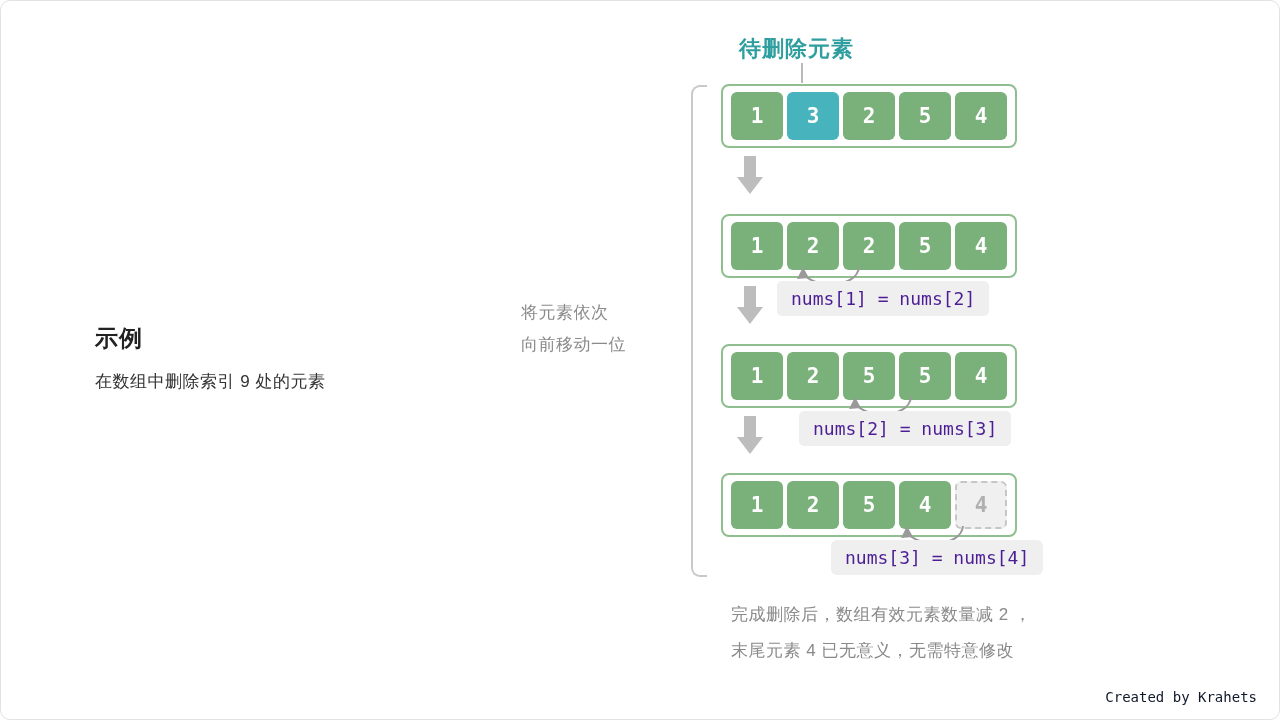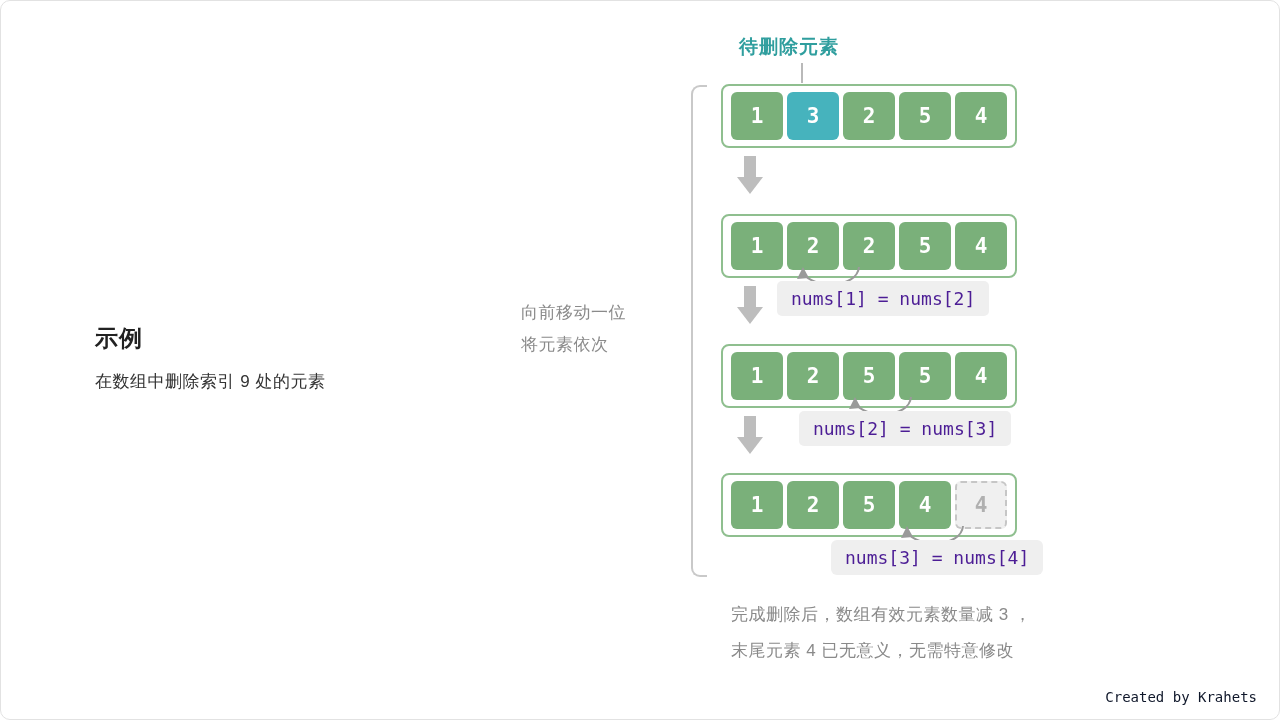--- a/index.html
+++ b/index.html
@@ -101,21 +101,21 @@
     background: #f0f0f0;
     color: #b0b0b0;
     border: 2px dashed #c6c6c6;
   }
 
   
   .top-label {
     position: absolute;
     left: 738px;
     top: 33px;
-    font-size: 19px;
+    font-size: 22px;
     font-weight: bold;
     color: #2f9e9e;
     letter-spacing: 1px;
   }
   .top-connector {
     position: absolute;
     left: 800px;
     top: 62px;
     width: 2px;
     height: 20px;
@@ -191,22 +191,22 @@
 <body>
 
 <div id="canvas">
 
   <div class="left-block">
     <div class="left-title">示例</div>
     <div class="left-desc">在数组中删除索引 9 处的元素</div>
   </div>
 
   <div class="mid-note">
+    <div>将元素依次</div>
     <div>向前移动一位</div>
-    <div>将元素依次</div>
   </div>
   <div class="brace"></div>
 
   <div class="top-label">待删除元素</div>
   <div class="top-connector"></div>
 
   <div class="array-row" style="left:720px; top:83px;">
     <div class="cell">1</div>
     <div class="cell highlight">3</div>
     <div class="cell">2</div>
@@ -268,19 +268,19 @@
   </div>
 
   <svg class="curve" style="left:890px; top:521px;" width="80" height="32">
     <path d="M72,4 C70,26 26,26 16,10" fill="none" stroke="#9a9a9a" stroke-width="2"></path>
     <polygon points="16,4 10,16 22,15" fill="#9a9a9a"></polygon>
   </svg>
 
   <div class="code-pill" style="left:830px; top:539px;border-radius:6px;">nums[3] = nums[4]</div>
 
   <div class="bottom-note">
-    <div>完成删除后，数组有效元素数量减 3 ，</div>
+    <div>完成删除后，数组有效元素数量减 2 ，</div>
     <div>末尾元素 4 已无意义，无需特意修改</div>
   </div>
 
   <div class="credit">Created by Krahets</div>
 
 </div>
 
 </body></html>

